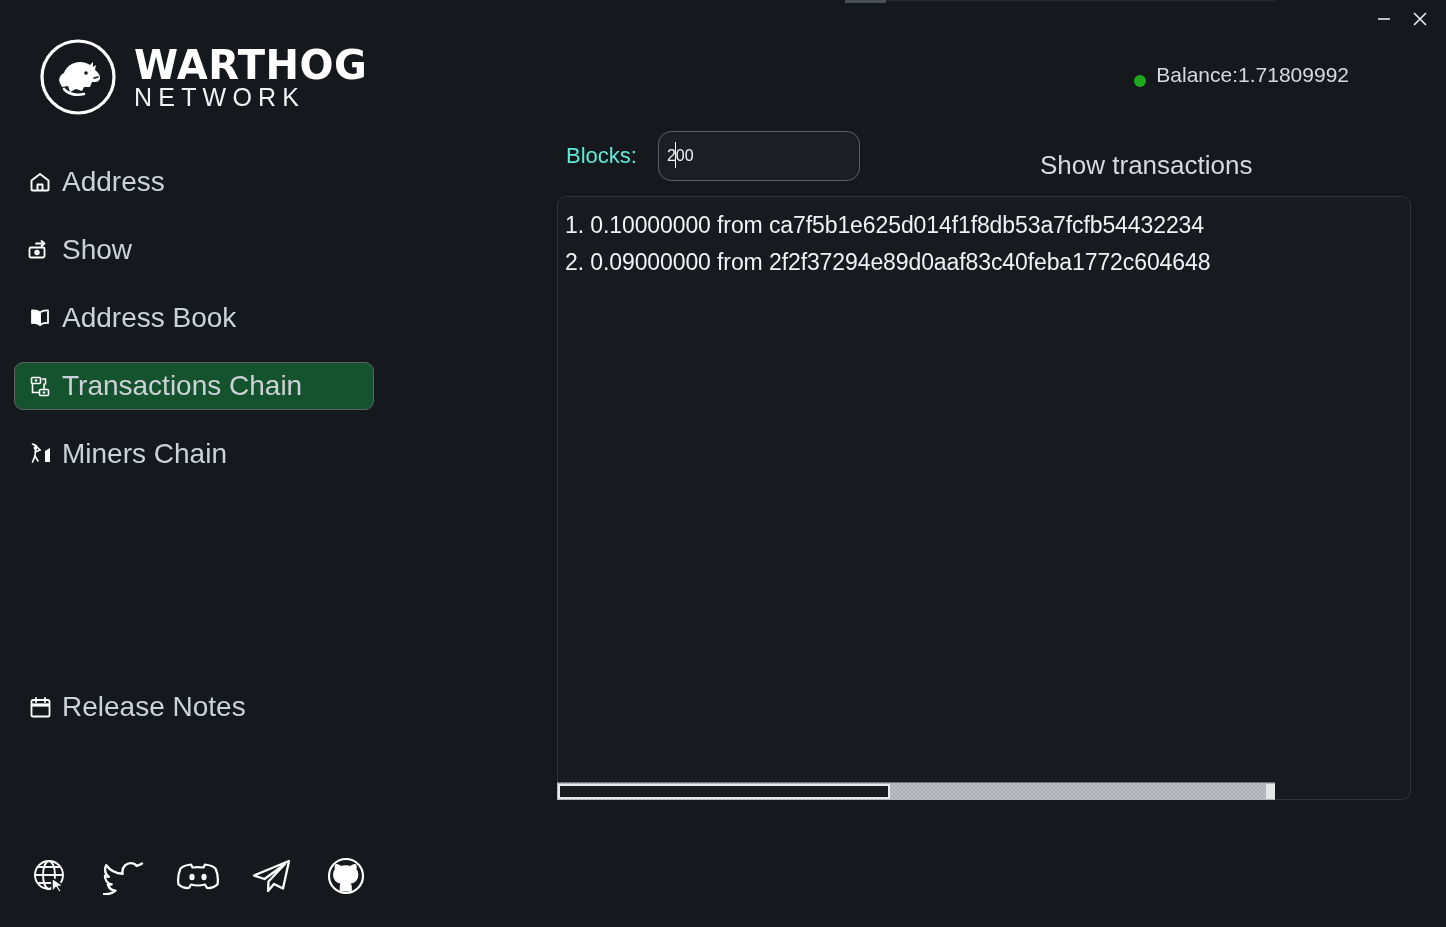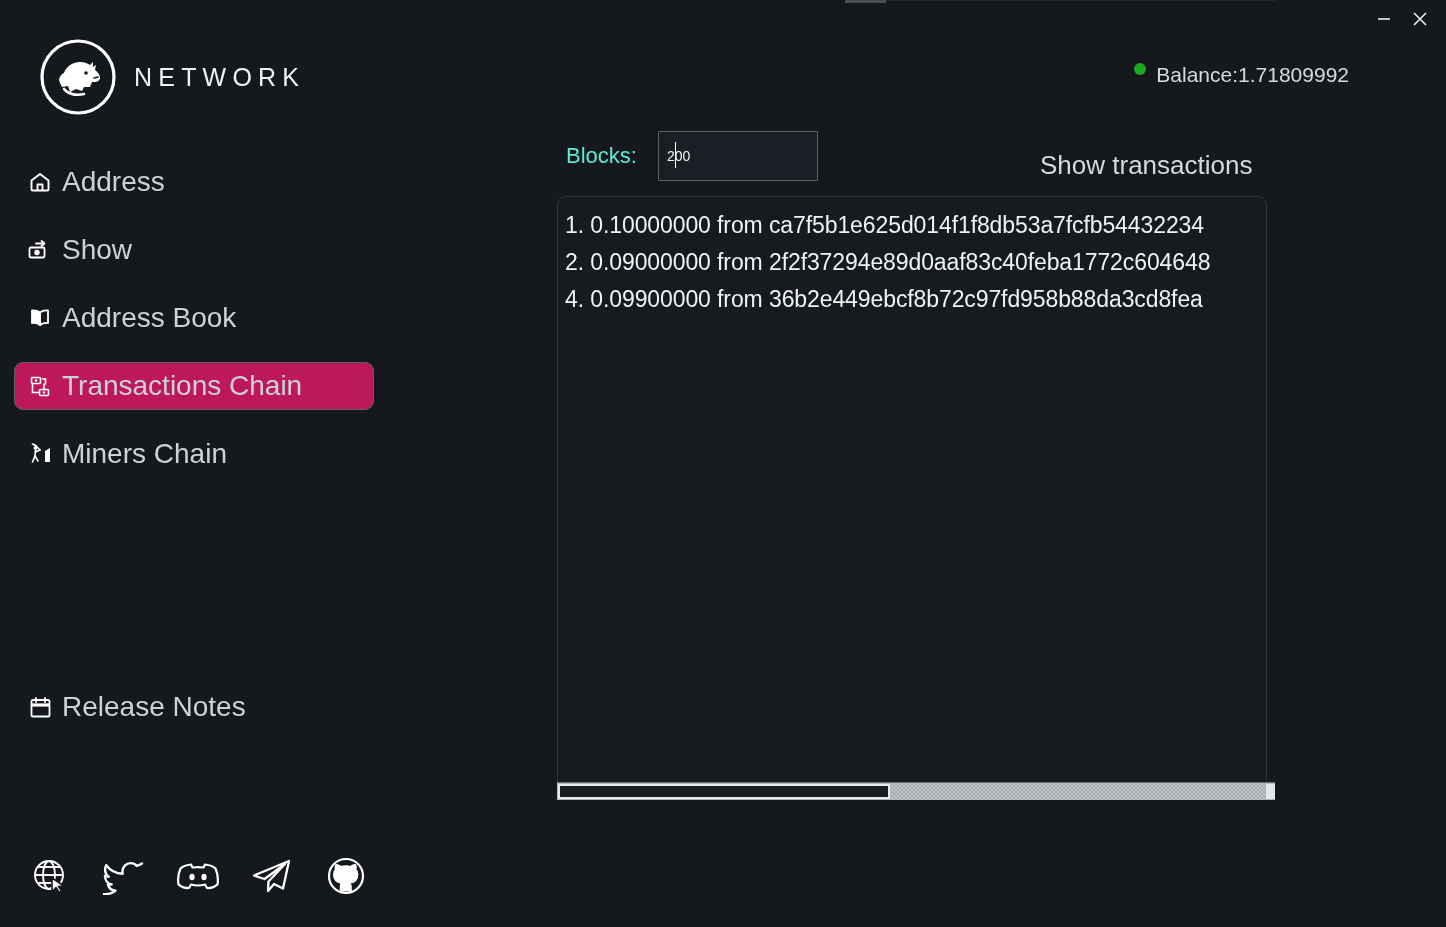--- a/index.html
+++ b/index.html
@@ -89,21 +89,21 @@
     letter-spacing: 6.2px;
     color: #f0f2f4;
   }
 
   
   .balance {
     position: absolute;
     top: 63px;
     right: 97px;
     display: flex;
-    align-items: flex-start;
+    align-items: flex-end;
     gap: 10px;
     font-size: 21px;
     color: #d6dae0;
     white-space: nowrap;
   }
   .balance-dot {
     width: 12px;
     height: 12px;
     border-radius: 50%;
     background: #1ea81e;
@@ -123,21 +123,21 @@
     gap: 9px;
     height: 48px;
     padding: 0 12px;
     border-radius: 9px;
     border: 1px solid transparent;
     color: #cdd2d8;
     font-size: 28px;
     white-space: nowrap;
   }
   .nav-item.active {
-    background: #be185d;
+    background: #14532d;
     border-color: #5e6166;
   }
   .nav-icon {
     width: 26px;
     height: 26px;
     flex: none;
     display: flex;
     align-items: center;
     justify-content: center;
     color: #ffffff;
@@ -177,28 +177,28 @@
     top: 131px;
     display: flex;
     align-items: center;
     gap: 21px;
   }
   .blocks-label {
     font-size: 22px;
     color: #5eead4;
   }
   .blocks-input {
-    width: 160px;
+    width: 202px;
     height: 50px;
     border: 1px solid #5b5f66;
-    border-radius: 1px;
+    border-radius: 13px;
     background: #1b1e24;
     color: #f2f4f6;
     font-family: "Liberation Sans", sans-serif;
-    font-size: 14px;
+    font-size: 16px;
     padding: 0 8px;
     outline: none;
     position: relative;
   }
   .caret {
     position: absolute;
     left: 675px;
     top: 142px;
     width: 1px;
     height: 26px;
@@ -215,21 +215,21 @@
     font-family: "Liberation Sans", sans-serif;
     font-size: 26px;
     padding: 0;
     white-space: nowrap;
   }
 
   .tx-panel {
     position: absolute;
     left: 557px;
     top: 196px;
-    width: 710px;
+    width: 854px;
     height: 604px;
     background: #171a1f;
     border: 1px solid #30343a;
     border-radius: 9px;
     overflow: hidden;
   }
   .tx-list {
     position: absolute;
     left: 0; top: 0;
     width: 100%;
@@ -302,20 +302,21 @@
     <div class="logo-mark">
       <svg width="80" height="80" viewBox="0 0 80 80">
         <circle cx="40" cy="40" r="36" fill="none" stroke="#ffffff" stroke-width="3.2"></circle>
         <path d="M22 46 C20 42 22 38 26 36 C28 30 34 25 42 25 C46 25 49 26 52 28 L55 25 L55 30 L58 28 L57 33 C60 35 62 38 62 41 C62 43 60 45 57 45 L54 45 L52 50 L46 50 L44 54 L38 52 L32 55 L30 49 L24 50 Z" fill="#ffffff"></path>
         <path d="M26 52 C30 57 38 59 46 57" stroke="#ffffff" stroke-width="2.6" fill="none" stroke-linecap="round"></path>
         <circle cx="48" cy="36" r="1.8" fill="#15181d"></circle>
         <path d="M56 41 l4 -1" stroke="#15181d" stroke-width="1.6" stroke-linecap="round"></path>
       </svg>
     </div>
     <div class="logo-text">
+      <div class="logo-title">WARTHOG</div>
       <div class="logo-sub">NETWORK</div>
     </div>
   </div>
 
   <div class="balance">
     <span class="balance-dot"></span>
     <span>Balance:1.71809992</span>
   </div>
 
   <div class="sidebar">
@@ -448,21 +449,20 @@
       <input class="blocks-input" type="text" value="200" style="">
     </div>
     <div class="caret"></div>
 
     <button class="show-tx-btn">Show transactions</button>
 
     <div class="tx-panel">
       <div class="tx-list">
         <div class="tx-line">1. 0.10000000 from ca7f5b1e625d014f1f8db53a7fcfb54432234</div>
         <div class="tx-line">2. 0.09000000 from 2f2f37294e89d0aaf83c40feba1772c604648</div>
-        <div class="tx-line">4. 0.09900000 from 36b2e449ebcf8b72c97fd958b88da3cd8fea</div>
       </div>
     </div>
 
     <div class="hscroll">
       <div class="hscroll-thumb"></div>
       <div class="hscroll-cap"></div>
     </div>
 
   </div>
 </div>

